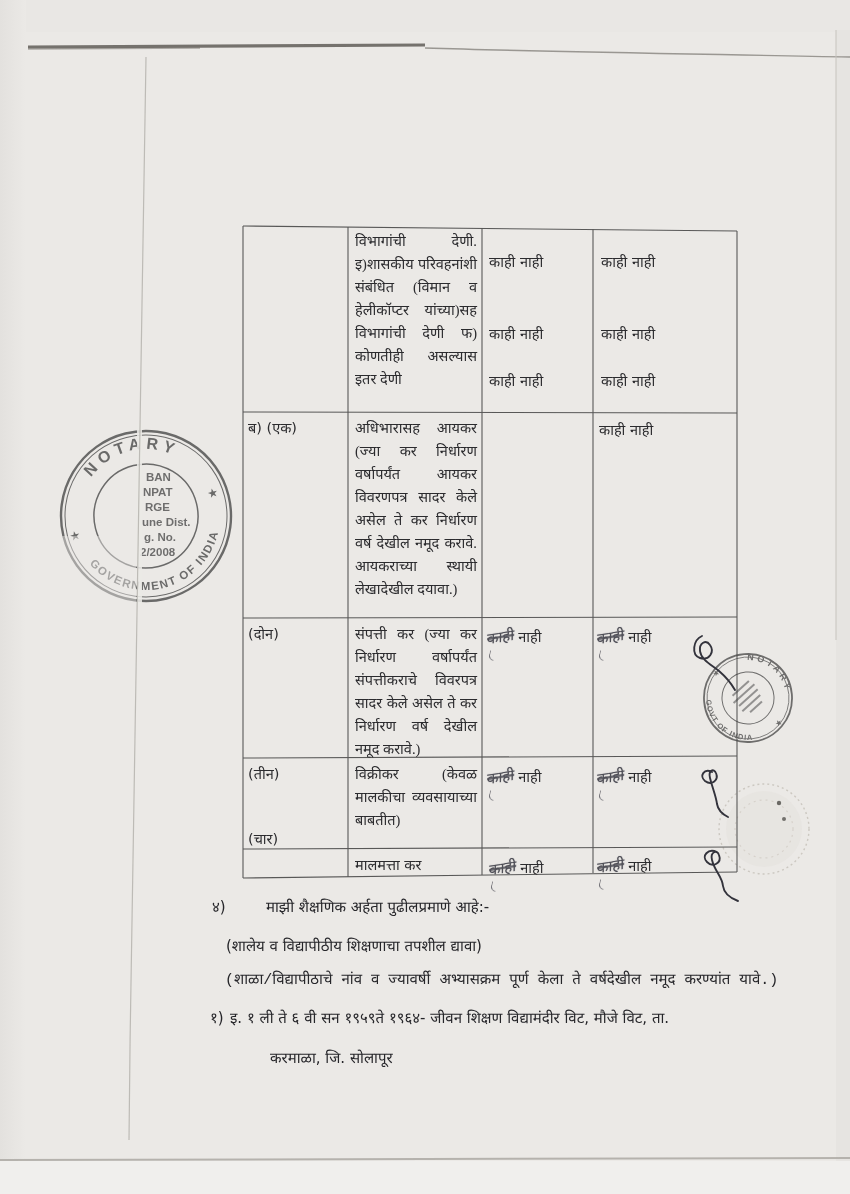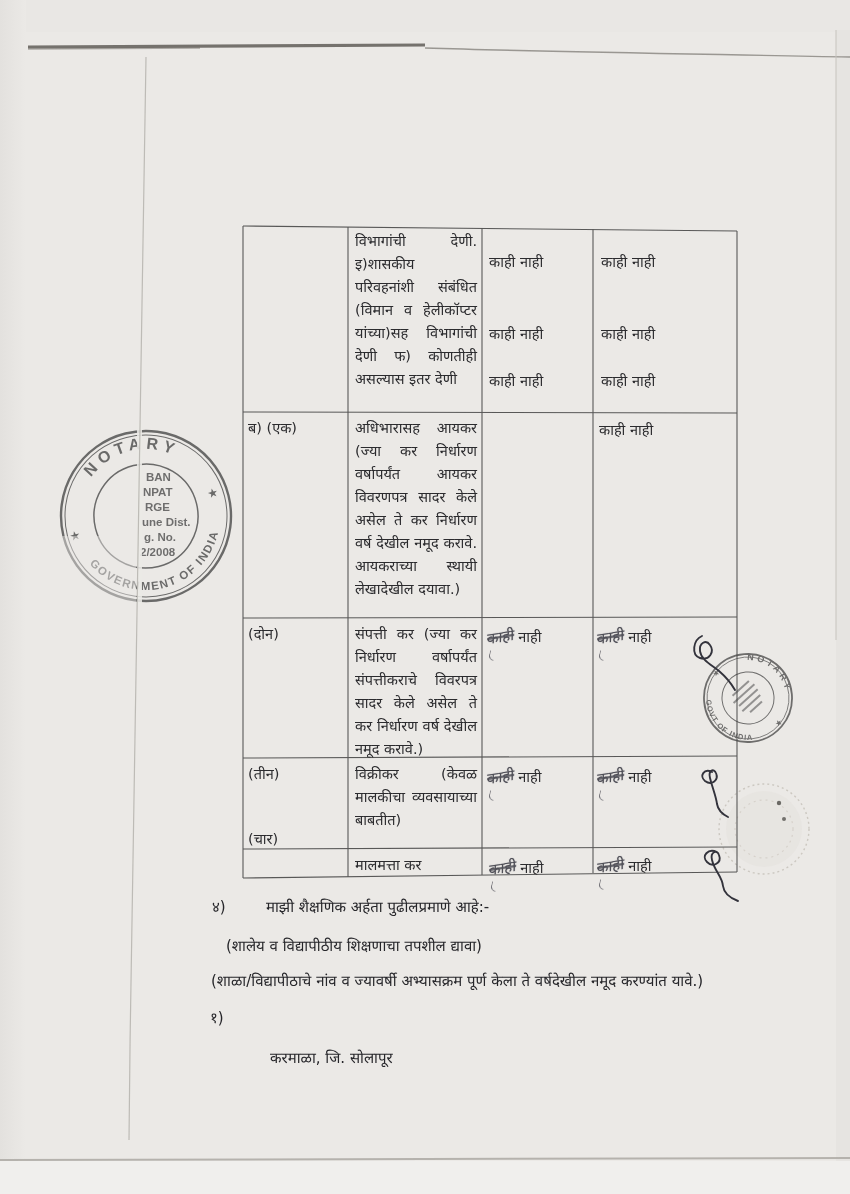--- a/index.html
+++ b/index.html
@@ -14,21 +14,21 @@
   .strip-right  { position:absolute; left:836px; top:30px; width:14px; height:1131px;
                   background:#e6e4e1; }
   .strip-top    { position:absolute; left:0; top:0; width:850px; height:32px;
                   background:#e9e7e4; }
   .strip-left   { position:absolute; left:0; top:0; width:26px; height:1160px;
                   background:linear-gradient(to right, #e3e1de, #ebe9e6); }
 
   
   .txt { position:absolute; color:#2b2b2e; font-size:14.5px; line-height:23px;
          letter-spacing:0; white-space:nowrap; }
-  .wrap { white-space:normal; text-align:justify; }
+  .wrap { white-space:normal; text-align:justify;font-family:Liberation Serif, serif; }
   .body-txt { font-size:15px; line-height:22px; color:#26262a; }
 
   
   .hw { display:inline-block; position:relative; font-size:15px; color:#3a3a44;
         transform:rotate(-9deg) skewX(-10deg); opacity:.88;
         text-shadow:0 0 1px rgba(58,58,68,.55);
         text-decoration:line-through; text-decoration-thickness:1.5px;
         text-decoration-color:rgba(58,58,68,.65); margin-right:4px; }
   .hw::after { content:""; position:absolute; left:2px; bottom:-10px; width:5px; height:9px;
         border-left:1.6px solid rgba(55,55,65,.8); border-bottom:1px solid rgba(55,55,65,.6);
@@ -146,23 +146,24 @@
     <div class="txt" style="left:489px; top:857px;">
       <span class="hw">काही</span><span>नाही</span>
     </div>
     <div class="txt" style="left:597px; top:855px;">
       <span class="hw">काही</span><span>नाही</span>
     </div>
 
     <div class="txt body-txt" style="left:212px; top:896px;">४)</div>
     <div class="txt body-txt" style="left:266px; top:896px;">माझी शैक्षणिक अर्हता पुढीलप्रमाणे आहे:-</div>
     <div class="txt body-txt" style="left:226px; top:935px;">(शालेय व विद्यापीठीय शिक्षणाचा तपशील द्यावा)</div>
-    <div class="txt body-txt" style="left:211px; top:970px;">(शाळा/विद्यापीठाचे नांव व ज्यावर्षी अभ्यासक्रम पूर्ण केला ते वर्षदेखील नमूद करण्यांत यावे.)</div>
+    <div class="txt body-txt" style="left:225px; top:970px;font-family:Liberation Mono, monospace;">(शाळा/विद्यापीठाचे नांव व ज्यावर्षी अभ्यासक्रम पूर्ण केला ते वर्षदेखील नमूद करण्यांत यावे.)</div>
 
     <div class="txt body-txt" style="left:210px; top:1007px;">१)</div>
+    <div class="txt body-txt" style="left:230px; top:1007px;">इ. १ ली ते ६ वी सन १९५९ते १९६४- जीवन शिक्षण विद्यामंदीर विट, मौजे विट, ता.</div>
     <div class="txt body-txt" style="left:228px; top:1047px;margin-left:42px;">करमाळा, जि. सोलापूर</div>
   </div>
 
   <svg class="overlay" width="850" height="1194" viewBox="0 0 850 1194">
 
     <g>
       <circle cx="764" cy="829" r="45" fill="none" stroke="#ccc8c1" stroke-width="1.4" stroke-dasharray="2 3"></circle>
       <circle cx="764" cy="829" r="29" fill="none" stroke="#d6d2cb" stroke-width="1.2" stroke-dasharray="2 4"></circle>
       <circle cx="764" cy="829" r="38" fill="#d8d4cd" opacity="0.18"></circle>
       <circle cx="779" cy="803" r="2.2" fill="#55534f" opacity="0.85"></circle>

